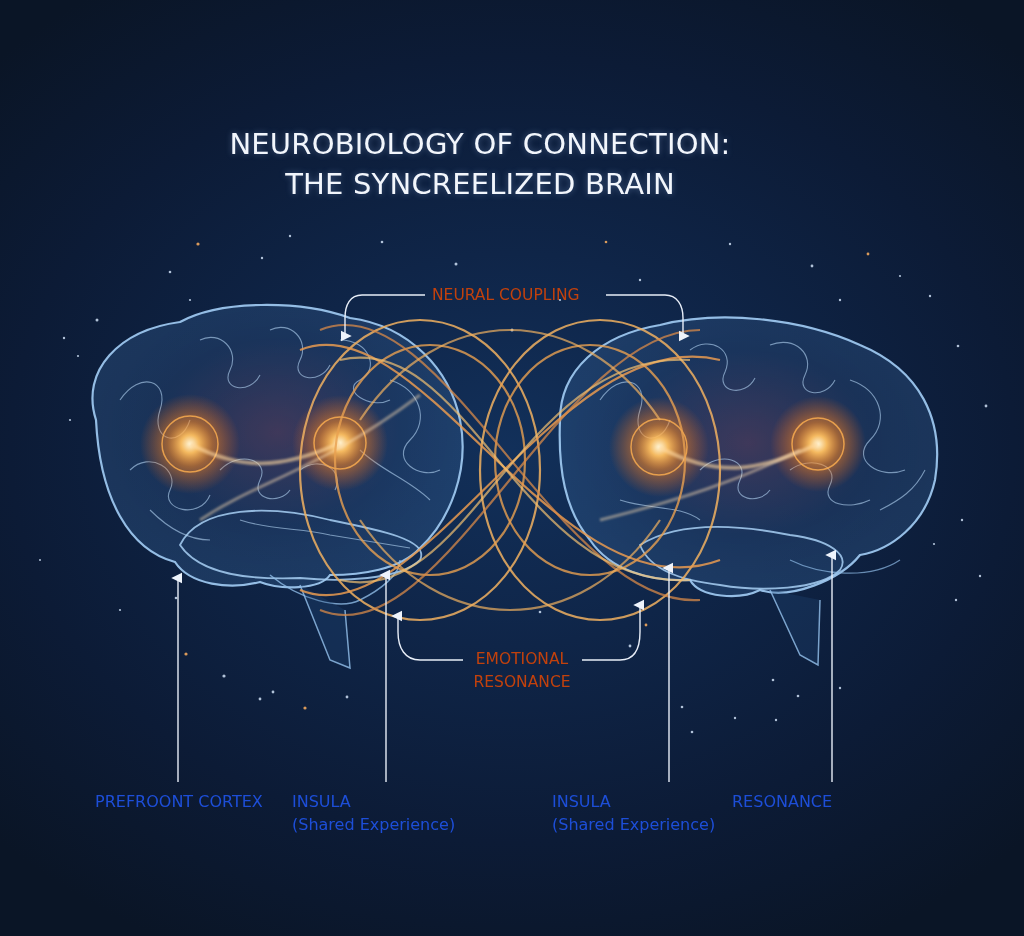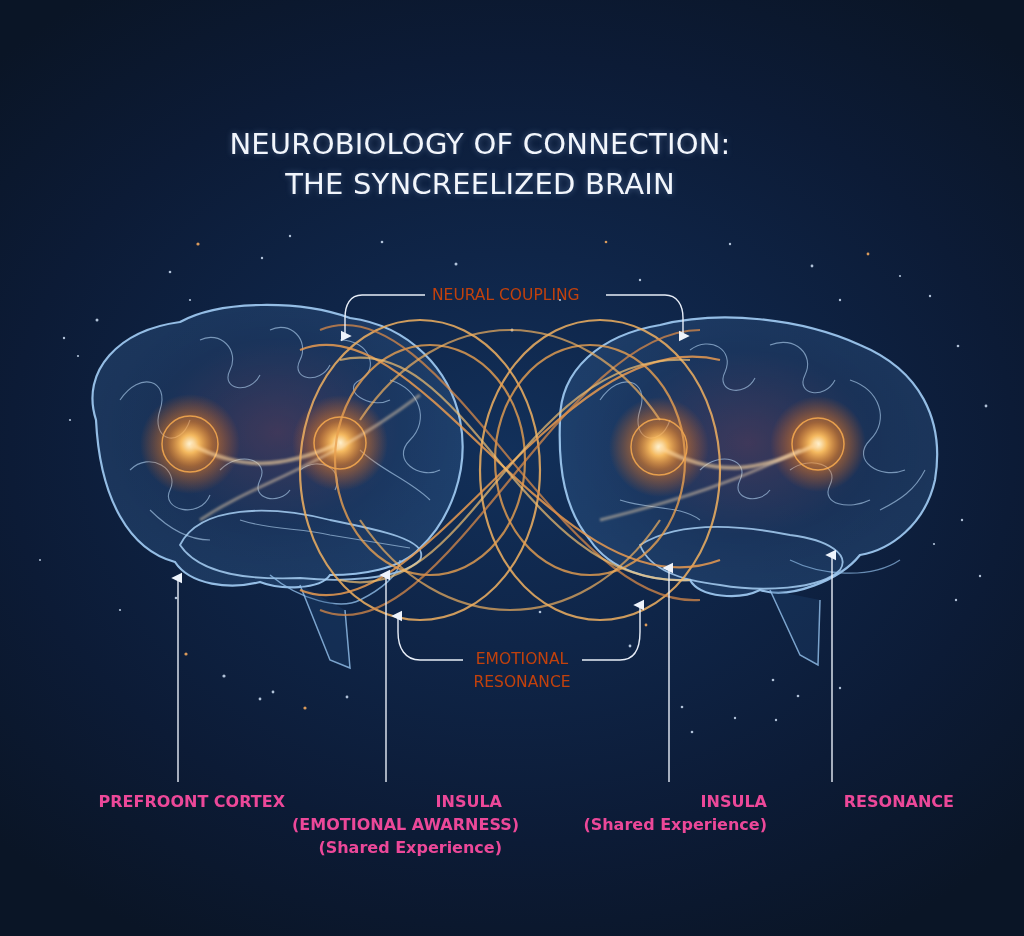--- a/index.html
+++ b/index.html
@@ -10,22 +10,22 @@
     color: #eef3fb;
   }
   .title {
     position: absolute; left: 0; top: 124px; width: 960px; text-align: center;
     font-size: 29px; line-height: 40px; font-weight: normal; letter-spacing: 0.2px;
     color: #f2f6fc; text-shadow: 0 0 6px rgba(170,200,255,0.35);
   }
   .title span { display: block; }
   svg.art { position: absolute; left: 0; top: 0; }
   .lbl {
-    position: absolute; text-align: right; font-size: 16px; line-height: 23px;
-    color: #ec4899; white-space: nowrap; font-weight: bold;
+    position: absolute; text-align: left; font-size: 16px; line-height: 23px;
+    color: #1d4ed8; white-space: nowrap;
   }
   .lbl span { display: block; }
   .center-lbl { position: absolute; font-size: 15.5px; line-height: 23px; color: #c2410c; text-align: center; white-space: nowrap; }
   .center-lbl span { display: block; }
 </style>
 </head>
 <body>
 
 <div class="title">
   <span>NEUROBIOLOGY OF CONNECTION:</span>
@@ -196,21 +196,20 @@
   <span>EMOTIONAL</span>
   <span>RESONANCE</span>
 </div>
 
 <div class="lbl" style="left:95px; top:790px; width:190px;">
   <span>PREFROONT CORTEX</span>
 </div>
 
 <div class="lbl" style="left:292px; top:790px; width:210px;">
   <span>INSULA</span>
-  <span>(EMOTIONAL AWARNESS)</span>
   <span>(Shared Experience)</span>
 </div>
 
 <div class="lbl" style="left:552px; top:790px; width:215px;">
   <span>INSULA</span>
   <span>(Shared Experience)</span>
 </div>
 
 <div class="lbl" style="left:732px; top:790px; width:222px;">
   <span>RESONANCE</span>

